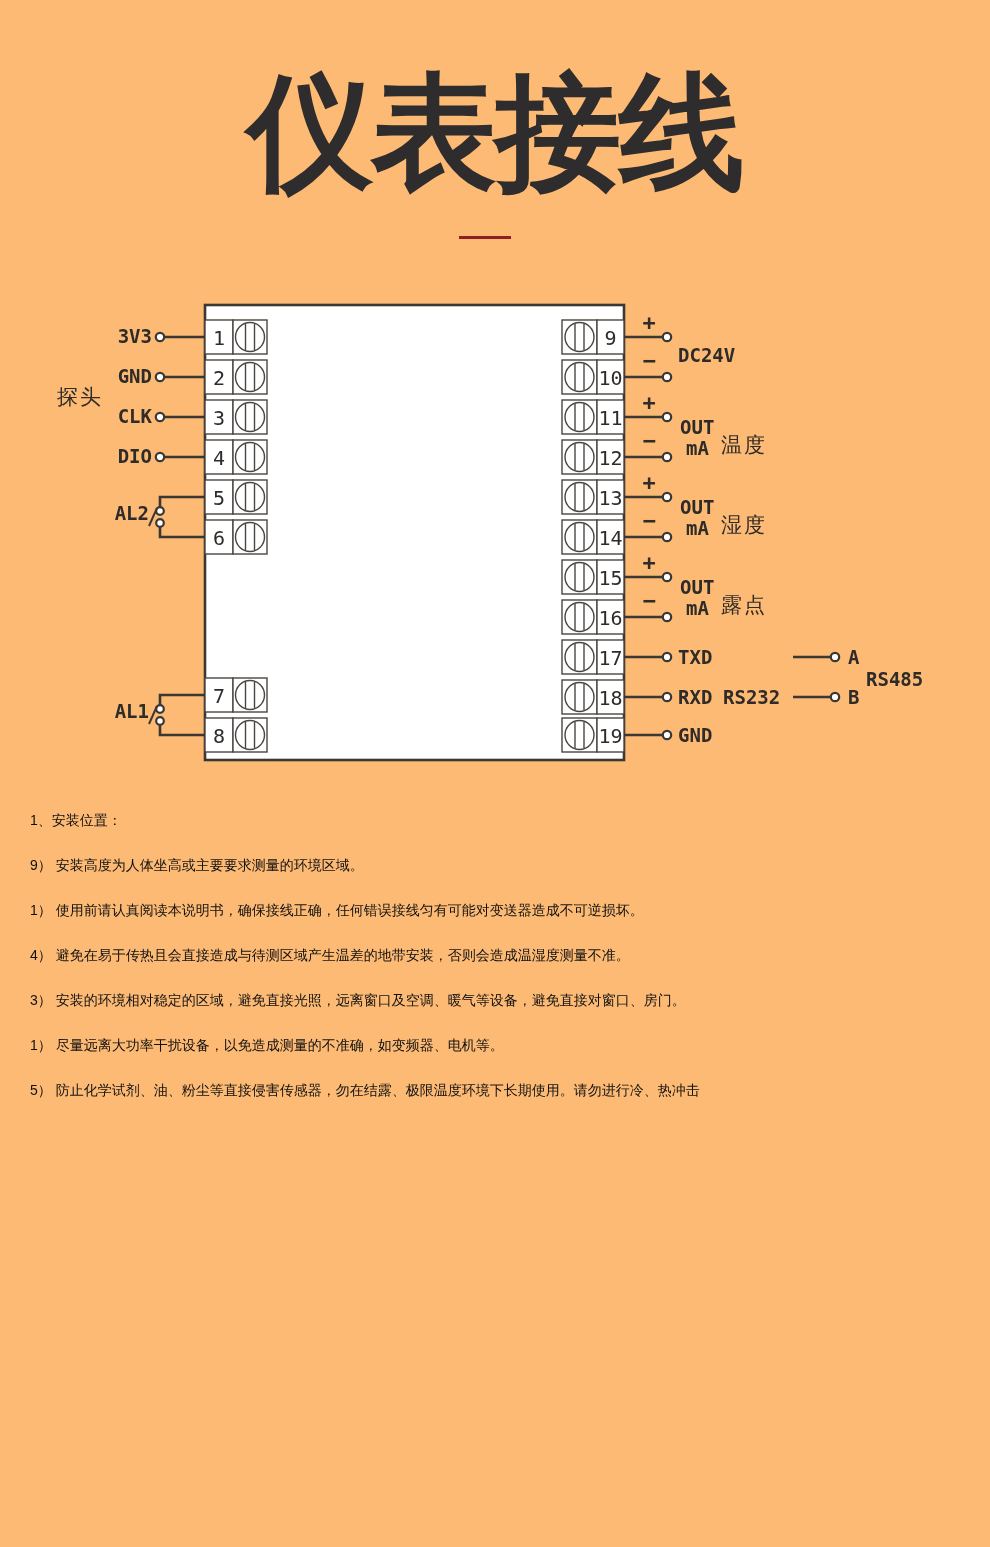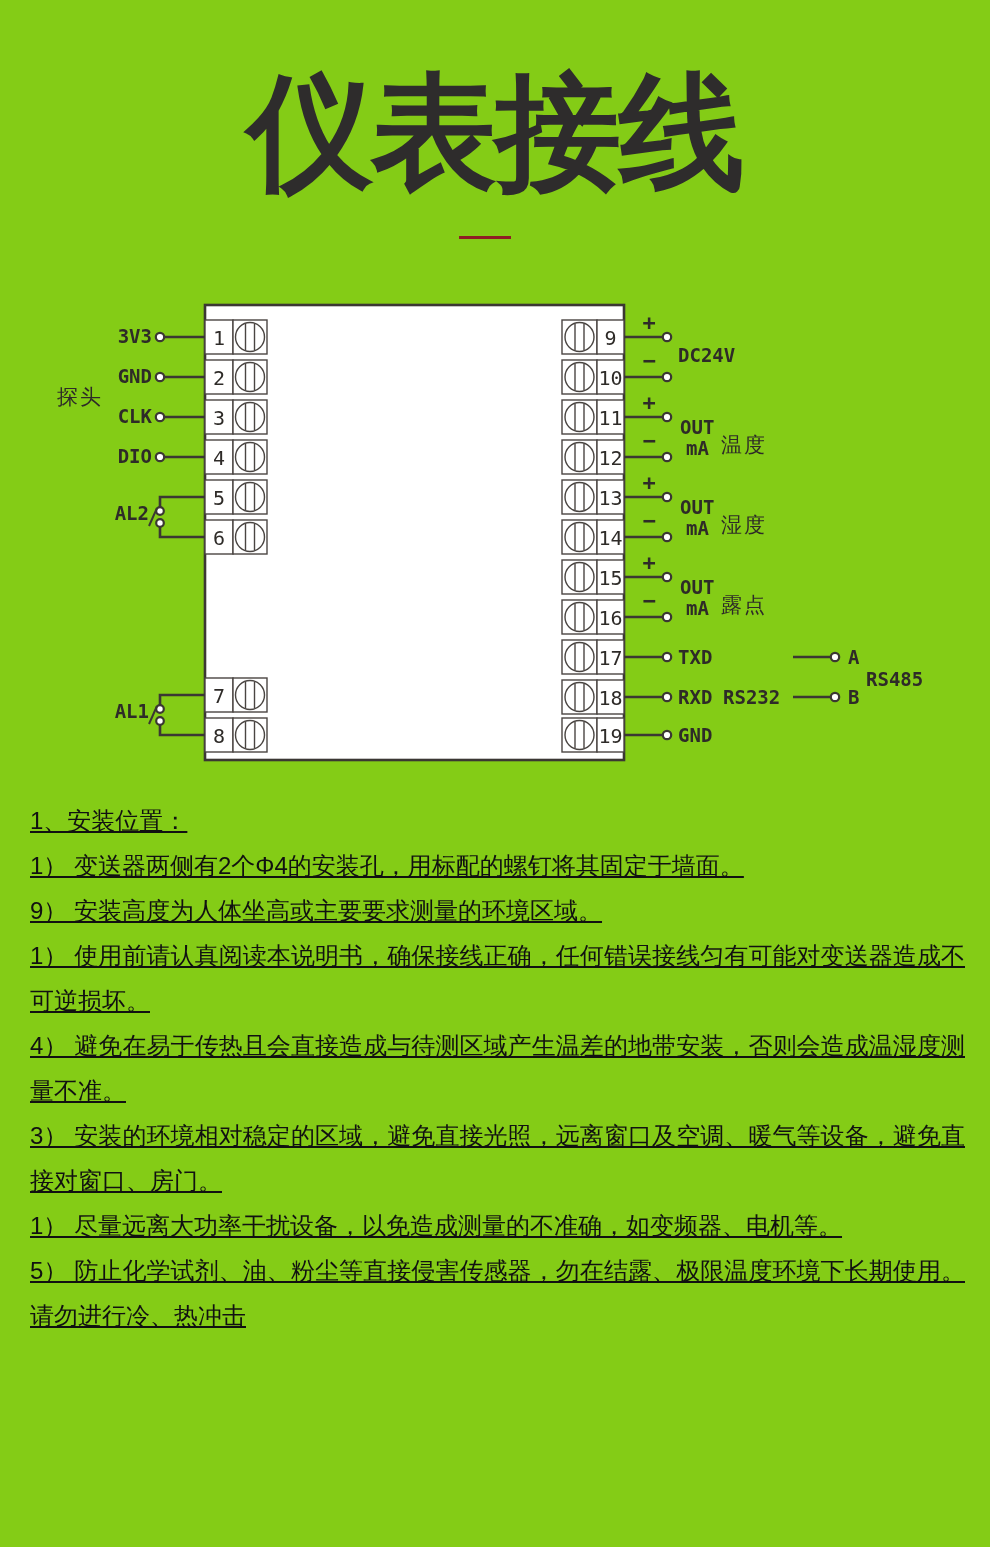--- a/index.html
+++ b/index.html
@@ -1,16 +1,16 @@
 <!DOCTYPE html>
 <html><head>
 <meta charset="utf-8">
 <style>
   html,body{margin:0;padding:0;background:#ffffff;}
-  #page{position:relative;width:990px;height:1547px;background:#84cc16;overflow:hidden;
+  #page{position:relative;width:990px;height:1547px;background:#fdba74;overflow:hidden;
         font-family:"Liberation Sans",sans-serif;}
 
   
   #title{position:absolute;left:0;top:64px;width:990px;text-align:center;
          font-size:126px;line-height:138px;font-weight:800;letter-spacing:-2px;
          color:#2e2c2c;white-space:nowrap;}
   #title-underline{position:absolute;left:459px;top:236px;width:52px;height:3px;}
 
   
   #diagram{position:absolute;left:0;top:0;width:990px;height:800px;}
@@ -21,21 +21,21 @@
   .wire{stroke:#3b3733;stroke-width:2.6;fill:none;}
   .wire-thin{stroke:#3b3733;stroke-width:2;fill:none;}
   .node{fill:#ffffff;stroke:#3b3733;stroke-width:2.2;}
   .dnum{font-family:"DejaVu Sans Mono",monospace;font-size:20px;fill:#2e2b28;}
   .dlabel{font-family:"DejaVu Sans Mono",monospace;font-weight:700;font-size:19px;fill:#2e2b28;}
   .pm{font-family:"DejaVu Sans Mono",monospace;font-weight:700;font-size:22px;fill:#2e2b28;}
   .cn{font-size:21px;letter-spacing:2px;fill:#2e2b28;font-family:"Liberation Sans",sans-serif;}
 
   
   #notes{position:absolute;left:30px;top:798px;width:935px;
-         font-size:24px;line-height:45px;color:#111111;text-align:justify;text-decoration:underline;}
+         font-size:14px;line-height:45px;color:#111111;text-align:justify;}
   #notes p{margin:0;}
   #notes p.gap{margin-top:37px;}
 </style>
 </head>
 <body>
 
 <div id="page">
 
   <div id="title" style="color: rgb(46, 44, 44);">仪表接线</div>
   <div id="title-underline" style="background: rgb(142, 31, 36);"></div>
@@ -276,21 +276,20 @@
       <text class="dlabel" x="848" y="664">A</text>
       <line class="wire" x1="793" y1="697" x2="830" y2="697"></line>
         <circle class="node" cx="835" cy="697" r="4.2"></circle>
       <text class="dlabel" x="848" y="704">B</text>
       <text class="dlabel" x="866" y="686">RS485</text>
     </g>
   </svg>
 
   <div id="notes">
     <p>1、安装位置：</p>
-    <p>1） 变送器两侧有2个Φ4的安装孔，用标配的螺钉将其固定于墙面。</p>
     <p>9） 安装高度为人体坐高或主要要求测量的环境区域。</p>
     <p>1） 使用前请认真阅读本说明书，确保接线正确，任何错误接线匀有可能对变送器造成不可逆损坏。</p>
     <p>4） 避免在易于传热且会直接造成与待测区域产生温差的地带安装，否则会造成温湿度测量不准。</p>
     <p>3） 安装的环境相对稳定的区域，避免直接光照，远离窗口及空调、暖气等设备，避免直接对窗口、房门。</p>
     <p>1） 尽量远离大功率干扰设备，以免造成测量的不准确，如变频器、电机等。</p>
     <p>5） 防止化学试剂、油、粉尘等直接侵害传感器，勿在结露、极限温度环境下长期使用。请勿进行冷、热冲击</p>
   </div>
 
 </div>
 

